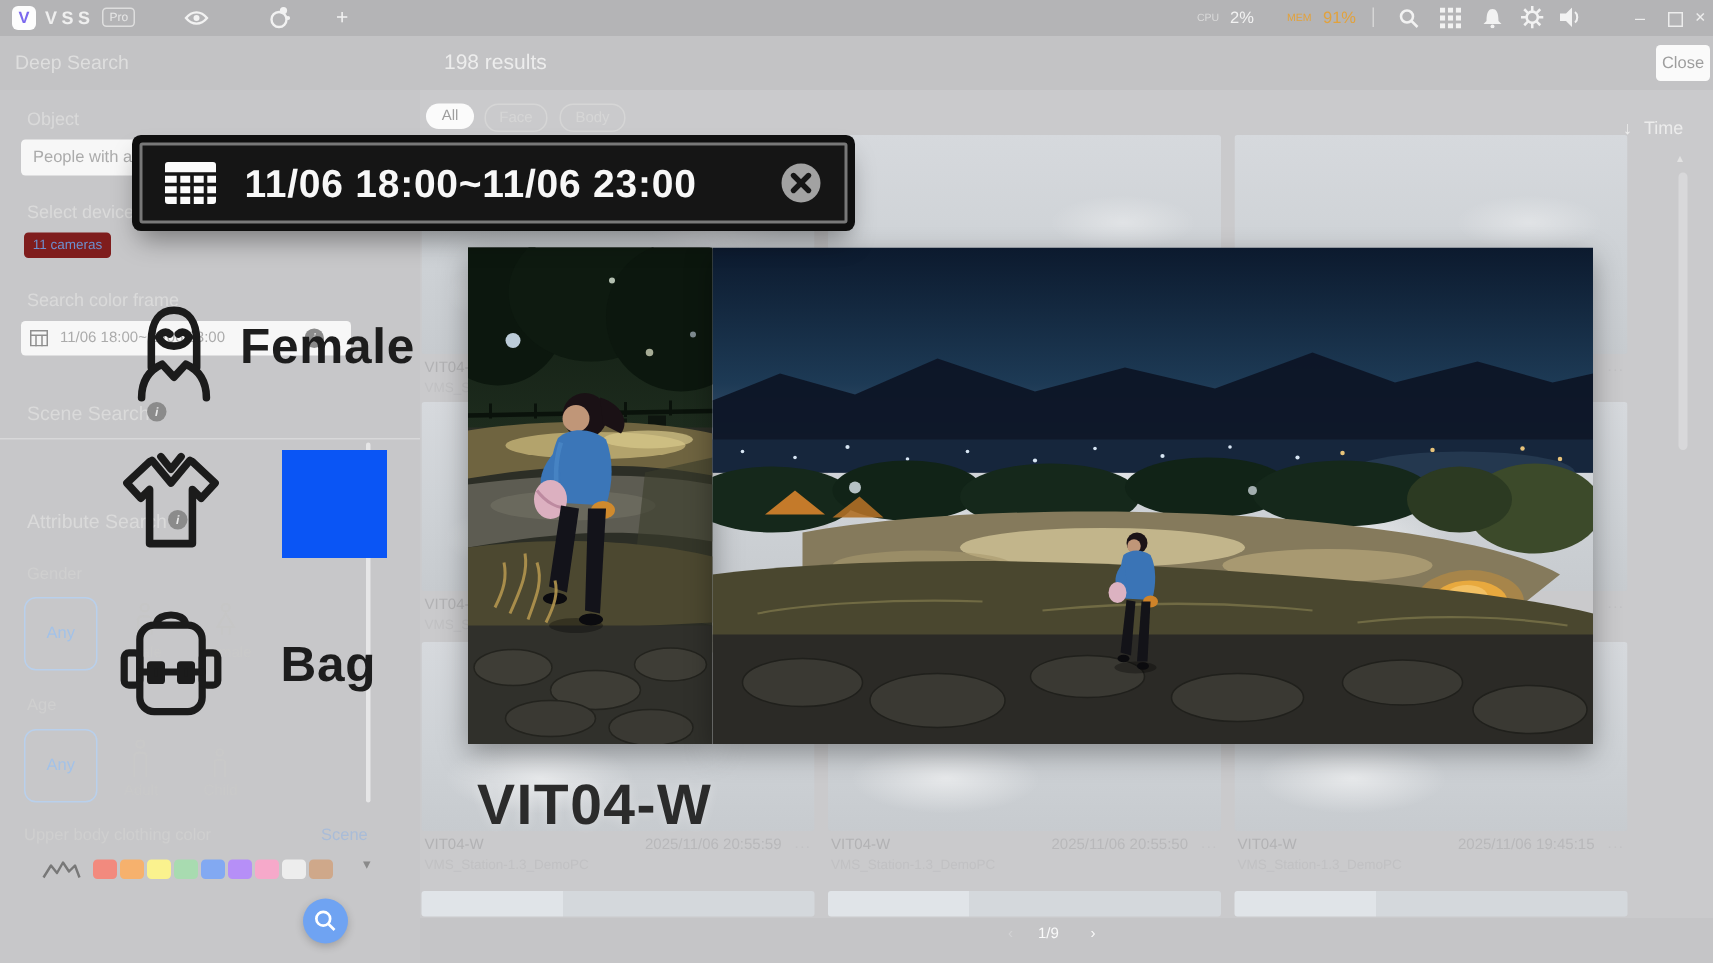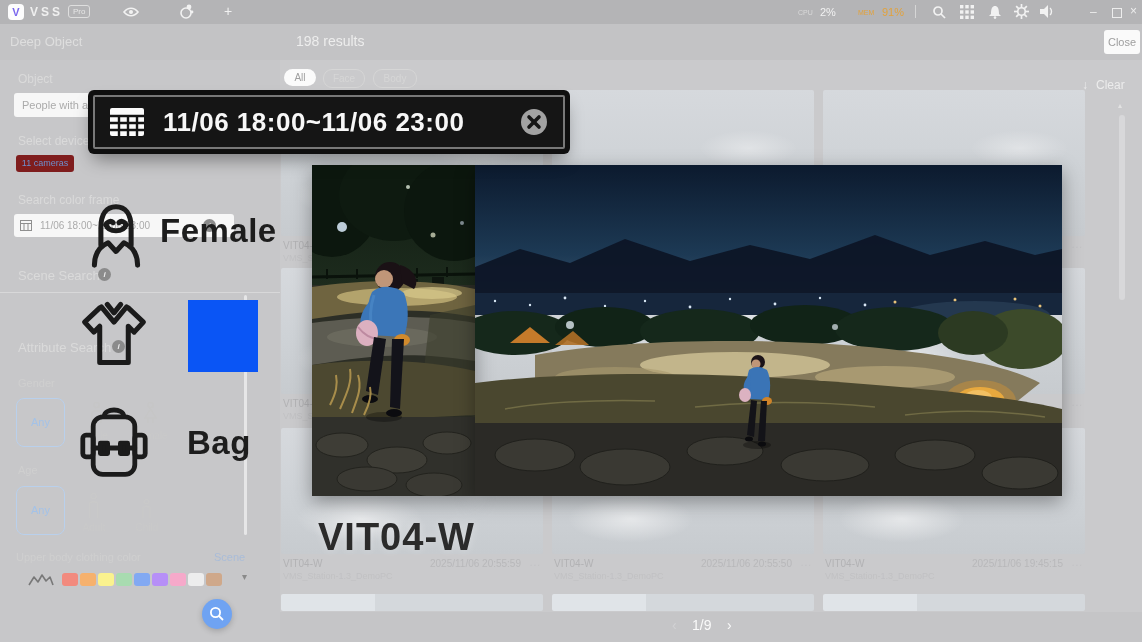--- a/index.html
+++ b/index.html
@@ -57,21 +57,21 @@
      background-image:radial-gradient(ellipse 90px 34px at 30% 72%,rgba(255,255,255,.55),transparent 70%),
                       radial-gradient(ellipse 70px 26px at 75% 40%,rgba(255,255,255,.35),transparent 70%),
                       linear-gradient(180deg,#d6d9dd,#ced2d6 55%,#c7cbcf);}
   .cap{font-size:10px;color:#b2b2b4;}
   .cname{position:absolute;left:2px;top:0;}
   .ctime{position:absolute;right:22px;top:0;color:#b8b8ba;}
   .cmore{position:absolute;right:2px;top:-1px;color:#c2c2c4;letter-spacing:1px;}
   .cstation{position:absolute;left:2px;top:13px;font-size:9px;color:#c1c1c3;white-space:nowrap;}
   .row4bar{height:17px;border-radius:2px;background:linear-gradient(90deg,#e0e4e8 0 36%,#d4d8dc 36%);}
   .pagestrip{left:280px;top:612px;width:862px;height:30px;background:#c5c5c7;}
-  .pgtxt{font-size:14px;color:#fafafa;}
+  .pgtxt{font-size:10px;color:#fafafa;}
   .pgprev{color:#d2d2d4;}
   .scroll-thumb{width:6px;border-radius:3px;background:#d8d8da;}
 
   
   .badge{left:93px;top:95px;width:440px;height:50px;background:#151515;border:2px solid #787878;
          border-radius:2px;box-shadow:0 0 0 5px #0f0f0f,0 10px 18px rgba(0,0,0,.4);
          display:flex;align-items:center;padding:0 14px;gap:18px;z-index:60;}
   .badge-text{color:#f7f7f7;font-size:26px;font-weight:bold;letter-spacing:.5px;white-space:nowrap;}
   .badge-x{margin-left:auto;width:30px;height:30px;}
   .anno-label{color:#1d1d1d;font-weight:800;font-size:33px;letter-spacing:.5px;z-index:60;}
@@ -158,21 +158,21 @@
           <path d="M10 3 C12 4.5 12 8.5 10 10" fill="none" stroke="#f2f2f2" stroke-width="1.4"></path>
         </svg>
     </div>
 
     <div class="abs winbtn" style="left:1090px;">–</div>
     <div class="abs restore-box" style="left:1112px;"></div>
     <div class="abs winbtn" style="left:1130px;top:4px;">×</div>
   </div>
 
   <div class="abs header"></div>
-  <div class="abs deep-title">Deep Object</div>
+  <div class="abs deep-title">Deep Search</div>
   <div class="abs results-count">198 results</div>
   <div class="abs close-btn">Close</div>
 
   <div class="abs sb-h" style="left:18px;top:72px;">Object</div>
   <div class="abs sb-input" style="left:14px;top:93px;width:196px;height:24px;">People with att...</div>
 
   <div class="abs sb-h" style="left:18px;top:134px;">Select device</div>
   <div class="abs cam-pill" style="left:16px;top:155px;width:58px;height:17px;">11 cameras</div>
 
   <div class="abs sb-h" style="left:18px;top:193px;">Search color frame</div>
@@ -254,21 +254,21 @@
       </svg>
   </div>
   <div class="abs sb-scroll" style="left:244px;top:295px;height:240px;"></div>
 
   <div class="abs main-bg"></div>
 
   <div class="abs pill pill-on" style="left:284px;top:69px;width:32px;">All</div>
   <div class="abs pill pill-off" style="left:323px;top:69px;width:40px;">Face</div>
   <div class="abs pill pill-off" style="left:373px;top:69px;width:42px;">Body</div>
   <div class="abs sort" style="left:1082px;top:78px;">↓</div>
-  <div class="abs sort" style="left:1096px;top:78px;">Clear</div>
+  <div class="abs sort" style="left:1096px;top:78px;">Time</div>
 
   <div class="abs thumb" style="left:281px;top:90px;width:262px;height:146px;"></div>
   <div class="abs thumb" style="left:552px;top:90px;width:262px;height:146px;"></div>
   <div class="abs thumb" style="left:823px;top:90px;width:262px;height:146px;"></div>
   <div class="abs cap" style="left:281px;top:240px;width:262px;height:26px;">
     <span class="cname">VIT04-W</span>
     <span class="ctime"></span>
     <span class="cmore">...</span>
     <span class="cstation">VMS_Station-1.3_DemoPC</span>
   </div>

